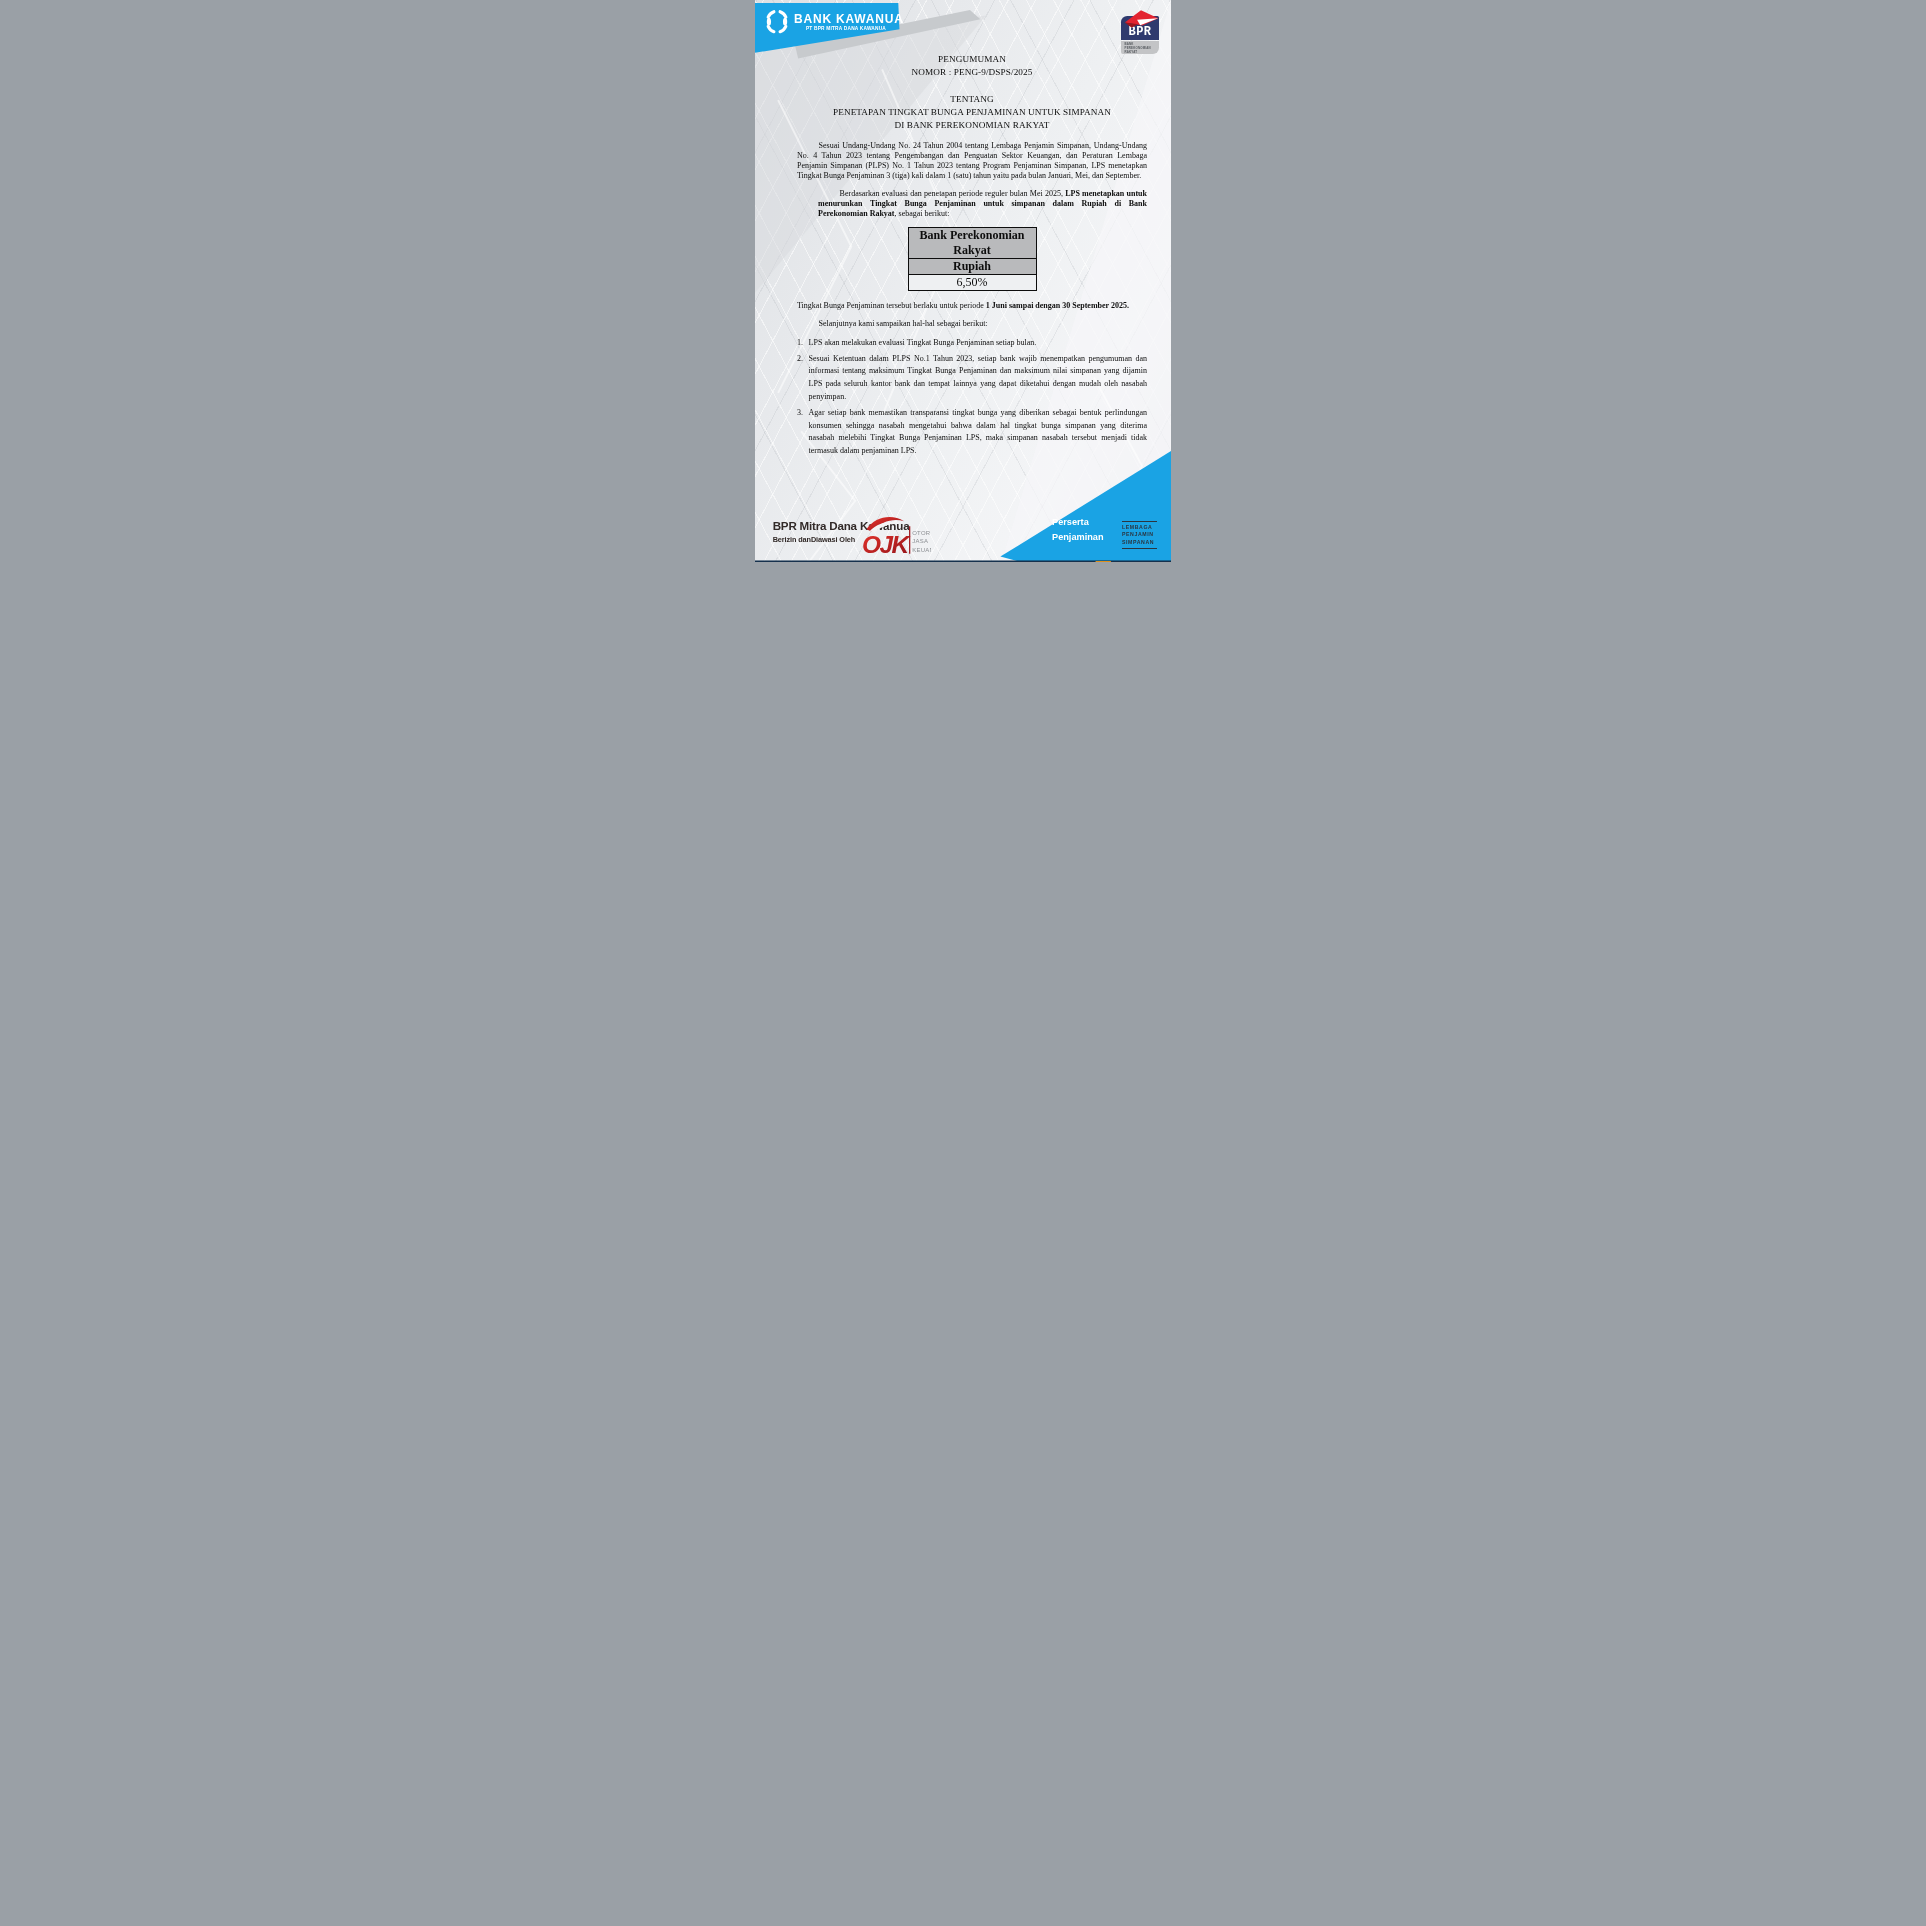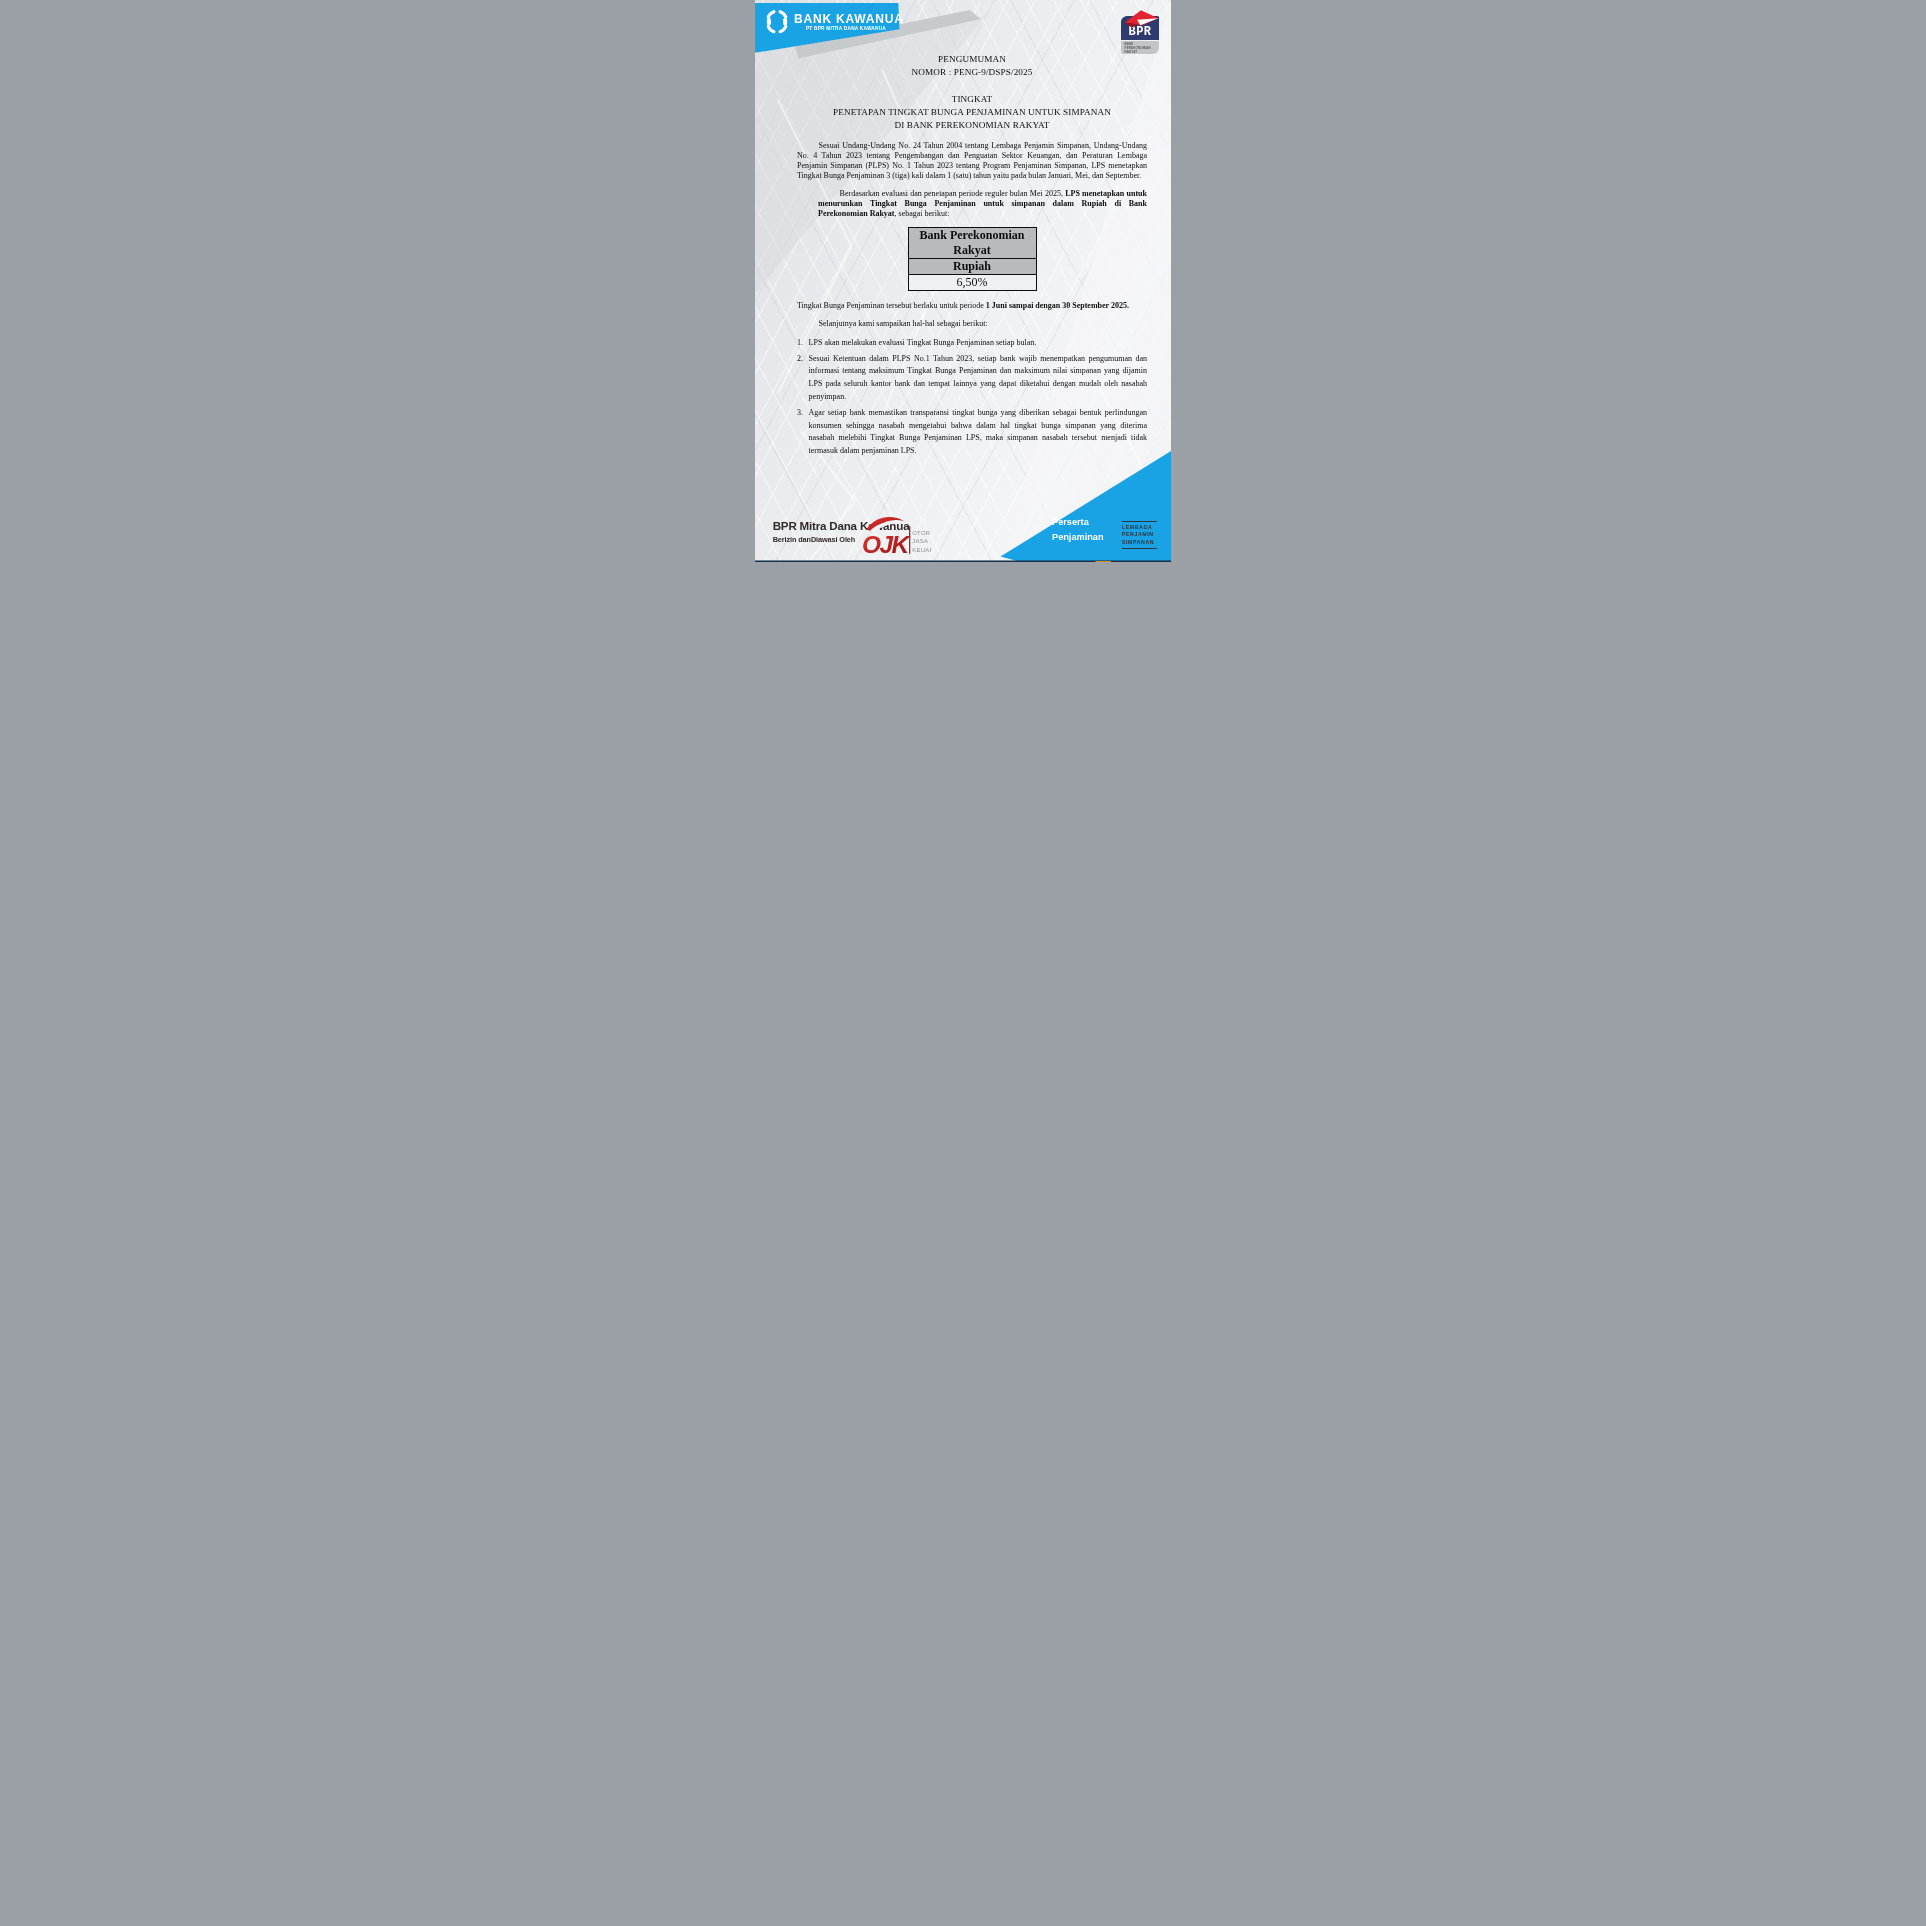--- a/index.html
+++ b/index.html
@@ -152,21 +152,21 @@
       <div>PEREKONOMIAN</div>
       <div>RAKYAT</div>
     </div>
   </div>
 
   <div class="content">
     <div class="title-block">
       <div>PENGUMUMAN</div>
       <div>NOMOR : PENG-9/DSPS/2025</div>
       <div class="title-gap"></div>
-      <div>TINGKAT</div>
+      <div>TENTANG</div>
       <div>PENETAPAN TINGKAT BUNGA PENJAMINAN UNTUK SIMPANAN</div>
       <div>DI BANK PEREKONOMIAN RAKYAT</div>
     </div>
 
     <p class="para indent p1">Sesuai Undang-Undang No. 24 Tahun 2004 tentang Lembaga Penjamin Simpanan, Undang-Undang No. 4 Tahun 2023 tentang Pengembangan dan Penguatan Sektor Keuangan, dan Peraturan Lembaga Penjamin Simpanan (PLPS) No. 1 Tahun 2023 tentang Program Penjaminan Simpanan, LPS menetapkan Tingkat Bunga Penjaminan 3 (tiga) kali dalam 1 (satu) tahun yaitu pada bulan Januari, Mei, dan September.</p>
 
     <p class="para indent p2"><span>Berdasarkan evaluasi dan penetapan periode reguler bulan Mei 2025, </span><b>LPS menetapkan untuk menurunkan Tingkat Bunga Penjaminan untuk simpanan dalam Rupiah di Bank Perekonomian Rakyat</b><span>, sebagai berikut:</span></p>
 
     <table class="rate">
       <tbody>

